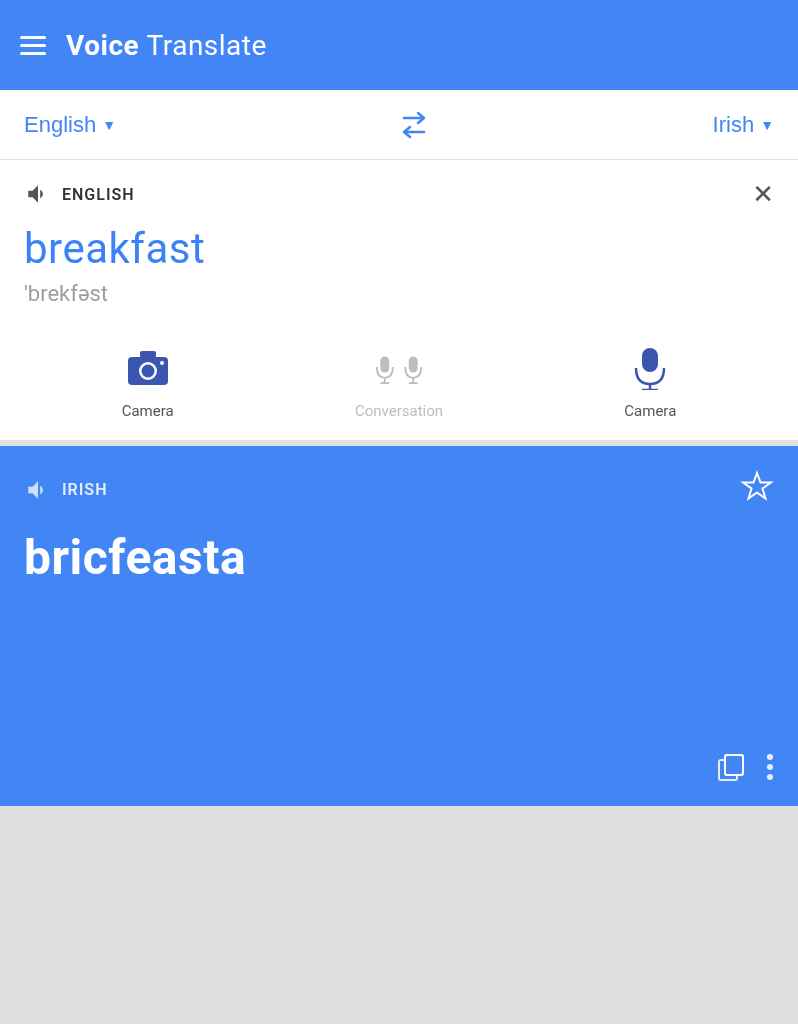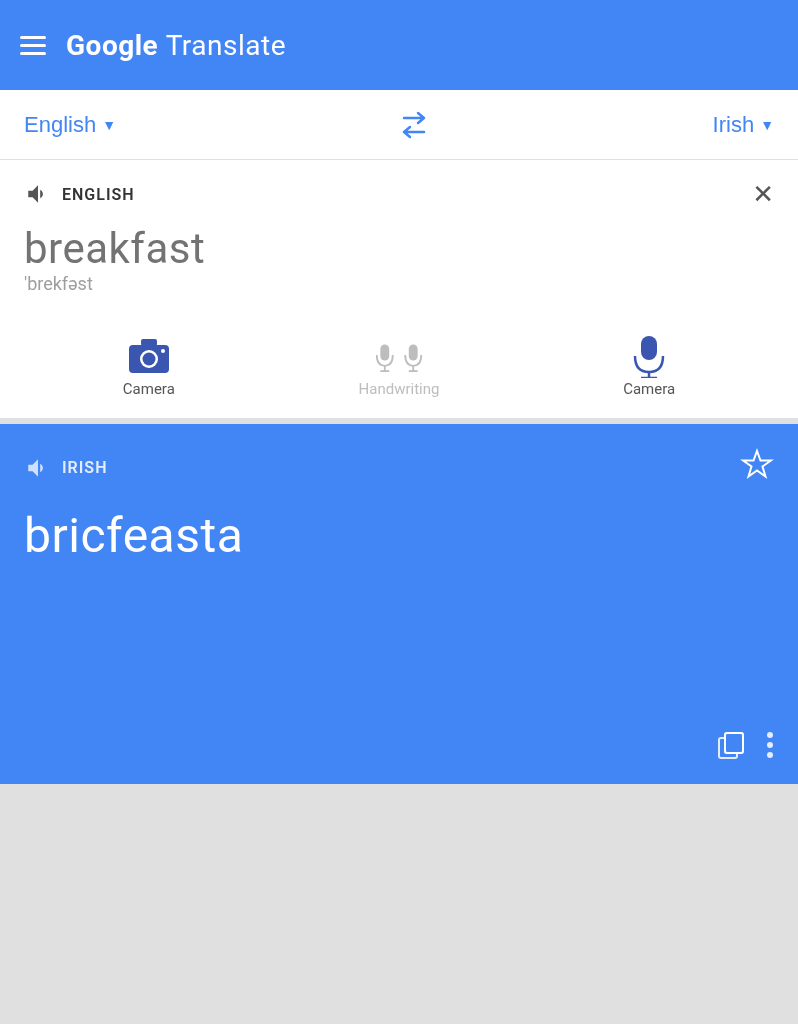--- a/index.html
+++ b/index.html
@@ -113,42 +113,42 @@
       font-size: 26px;
       font-weight: 400;
       cursor: pointer;
       background: none;
       border: none;
       line-height: 1;
     }
     .input-word {
       font-size: 42px;
       font-weight: 400;
-      color: #737373;
-      margin-bottom: 0;
+      color: #3b82f6;
+      margin-bottom: 8px;
       letter-spacing: 0.5px;
     }
     .input-phonetic {
-      font-size: 18px;
+      font-size: 22px;
       color: #9e9e9e;
       margin-bottom: 28px;
     }
 
     
     .input-tools {
       display: flex;
       justify-content: space-around;
       align-items: center;
       padding-top: 10px;
     }
     .tool-item {
       display: flex;
       flex-direction: column;
       align-items: center;
-      gap: 0;
+      gap: 10px;
       cursor: pointer;
       min-width: 80px;
     }
     .tool-icon {
       width: 48px;
       height: 48px;
       display: flex;
       align-items: center;
       justify-content: center;
     }
@@ -186,21 +186,21 @@
     .star-btn {
       color: white;
       font-size: 30px;
       cursor: pointer;
       background: none;
       border: none;
       line-height: 1;
     }
     .trans-word {
       font-size: 48px;
-      font-weight: 400;
+      font-weight: 700;
       color: white;
       letter-spacing: 0.5px;
     }
 
     
     .trans-actions {
       position: absolute;
       bottom: 24px;
       right: 24px;
       display: flex;
@@ -220,21 +220,21 @@
 </head>
 <body>
 
 <div class="header">
   <div class="hamburger">
     <span></span>
     <span></span>
     <span></span>
   </div>
   <div class="header-title">
-    <strong>Google </strong><span>Translate</span>
+    <strong>Voice </strong><span>Translate</span>
   </div>
 </div>
 
 <div class="lang-bar">
   <button class="lang-btn">
     <span>English</span>
     <span class="chevron">▼</span>
   </button>
   <button class="swap-btn">
 
@@ -290,21 +290,21 @@
           <path d="M2 18 Q2 30 11 30 Q20 30 20 18" stroke="#bdbdbd" stroke-width="2" fill="none"></path>
           <line x1="11" y1="30" x2="11" y2="36" stroke="#bdbdbd" stroke-width="2"></line>
           <line x1="6" y1="36" x2="16" y2="36" stroke="#bdbdbd" stroke-width="2"></line>
 
           <rect x="38" y="6" width="10" height="18" rx="5" fill="#bdbdbd"></rect>
           <path d="M34 18 Q34 30 43 30 Q52 30 52 18" stroke="#bdbdbd" stroke-width="2" fill="none"></path>
           <line x1="43" y1="30" x2="43" y2="36" stroke="#bdbdbd" stroke-width="2"></line>
           <line x1="38" y1="36" x2="48" y2="36" stroke="#bdbdbd" stroke-width="2"></line>
         </svg>
       </div>
-      <span class="tool-label inactive">Handwriting</span>
+      <span class="tool-label inactive">Conversation</span>
     </div>
 
     <div class="tool-item">
       <div class="tool-icon">
         <svg width="34" height="44" viewBox="0 0 34 44" fill="none">
           <rect x="9" y="2" width="16" height="24" rx="8" fill="#3a56b0"></rect>
           <path d="M3 22 Q3 38 17 38 Q31 38 31 22" stroke="#3a56b0" stroke-width="2.5" fill="none"></path>
           <line x1="17" y1="38" x2="17" y2="44" stroke="#3a56b0" stroke-width="2.5"></line>
           <line x1="9" y1="44" x2="25" y2="44" stroke="#3a56b0" stroke-width="2.5"></line>
         </svg>

